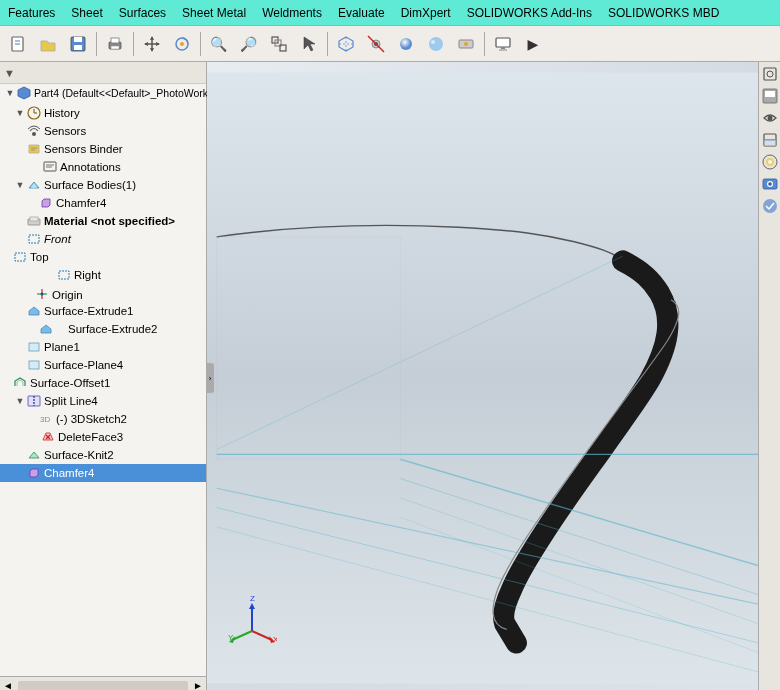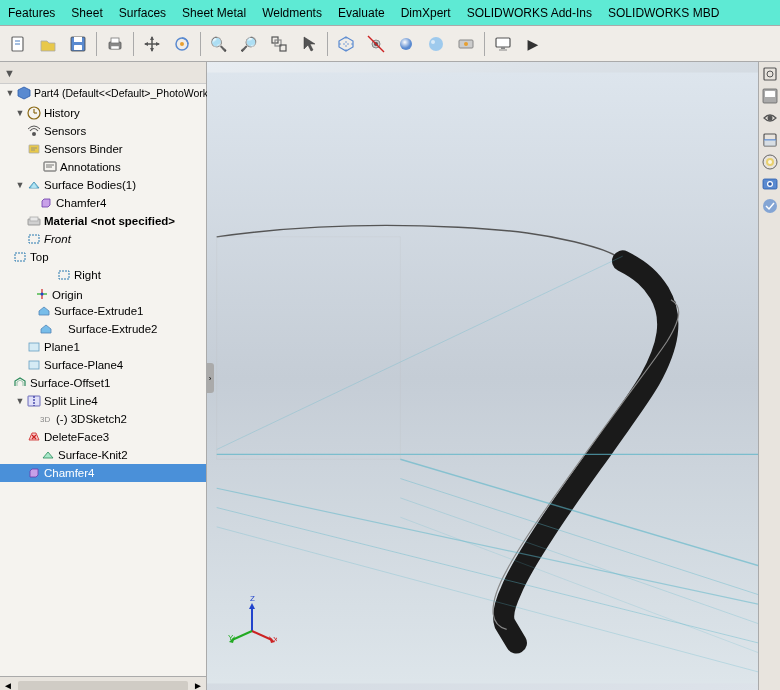--- a/index.html
+++ b/index.html
@@ -361,21 +361,21 @@
           <span class="tree-expand"></span>
           <span class="tree-icon">
             <svg width="14" height="14" viewBox="0 0 14 14">
               <line x1="7" y1="2" x2="7" y2="12" stroke="#cc2222" stroke-width="1.2"></line>
               <line x1="2" y1="7" x2="12" y2="7" stroke="#22aa22" stroke-width="1.2"></line>
               <circle cx="7" cy="7" r="1.5" fill="#2244cc"></circle>
             </svg>
           </span>
           <span class="tree-label">Origin</span>
         </div>
-        <div class="tree-item" style="padding-left: 24px;">
+        <div class="tree-item" style="padding-left: 14px;">
           <span class="tree-expand"></span>
           <span class="tree-icon">
             <svg width="14" height="14" viewBox="0 0 14 14">
               <path d="M2 11 L2 7 L7 3 L12 7 L12 11 Z" fill="#5ab0e8" stroke="#2a6aaa" stroke-width="0.8" opacity="0.8"></path>
             </svg>
           </span>
           <span class="tree-label">Surface-Extrude1</span>
         </div>
         <div class="tree-item" style="padding-left: 14px; gap: 12px;">
           <span class="tree-expand"></span>
@@ -426,32 +426,32 @@
         </div>
         <div class="tree-item" style="padding-left: 26px;">
           <span class="tree-expand"></span>
           <span class="tree-icon">
             <svg width="14" height="14" viewBox="0 0 14 14">
               <text x="1" y="10" font-size="8" fill="#888">3D</text>
             </svg>
           </span>
           <span class="tree-label">(-) 3DSketch2</span>
         </div>
-        <div class="tree-item" style="padding-left: 14px;">
+        <div class="tree-item" style="padding-left: 28px;">
           <span class="tree-expand"></span>
           <span class="tree-icon">
             <svg width="14" height="14" viewBox="0 0 14 14">
               <path d="M2 10 L5 3 L9 3 L12 10 Z" fill="#f8c8c8" stroke="#cc2222" stroke-width="0.8"></path>
               <line x1="5" y1="5" x2="9" y2="9" stroke="#cc2222" stroke-width="1.2"></line>
               <line x1="9" y1="5" x2="5" y2="9" stroke="#cc2222" stroke-width="1.2"></line>
             </svg>
           </span>
           <span class="tree-label">DeleteFace3</span>
         </div>
-        <div class="tree-item" style="padding-left: 28px;">
+        <div class="tree-item" style="padding-left: 14px;">
           <span class="tree-expand"></span>
           <span class="tree-icon">
             <svg width="14" height="14" viewBox="0 0 14 14">
               <path d="M2 10 L7 4 L12 10 Z" fill="#a8e8c8" stroke="#2a8a5a" stroke-width="0.8"></path>
             </svg>
           </span>
           <span class="tree-label">Surface-Knit2</span>
         </div>
         <div class="tree-item selected" style="padding-left: 14px;">
           <span class="tree-expand"></span>

